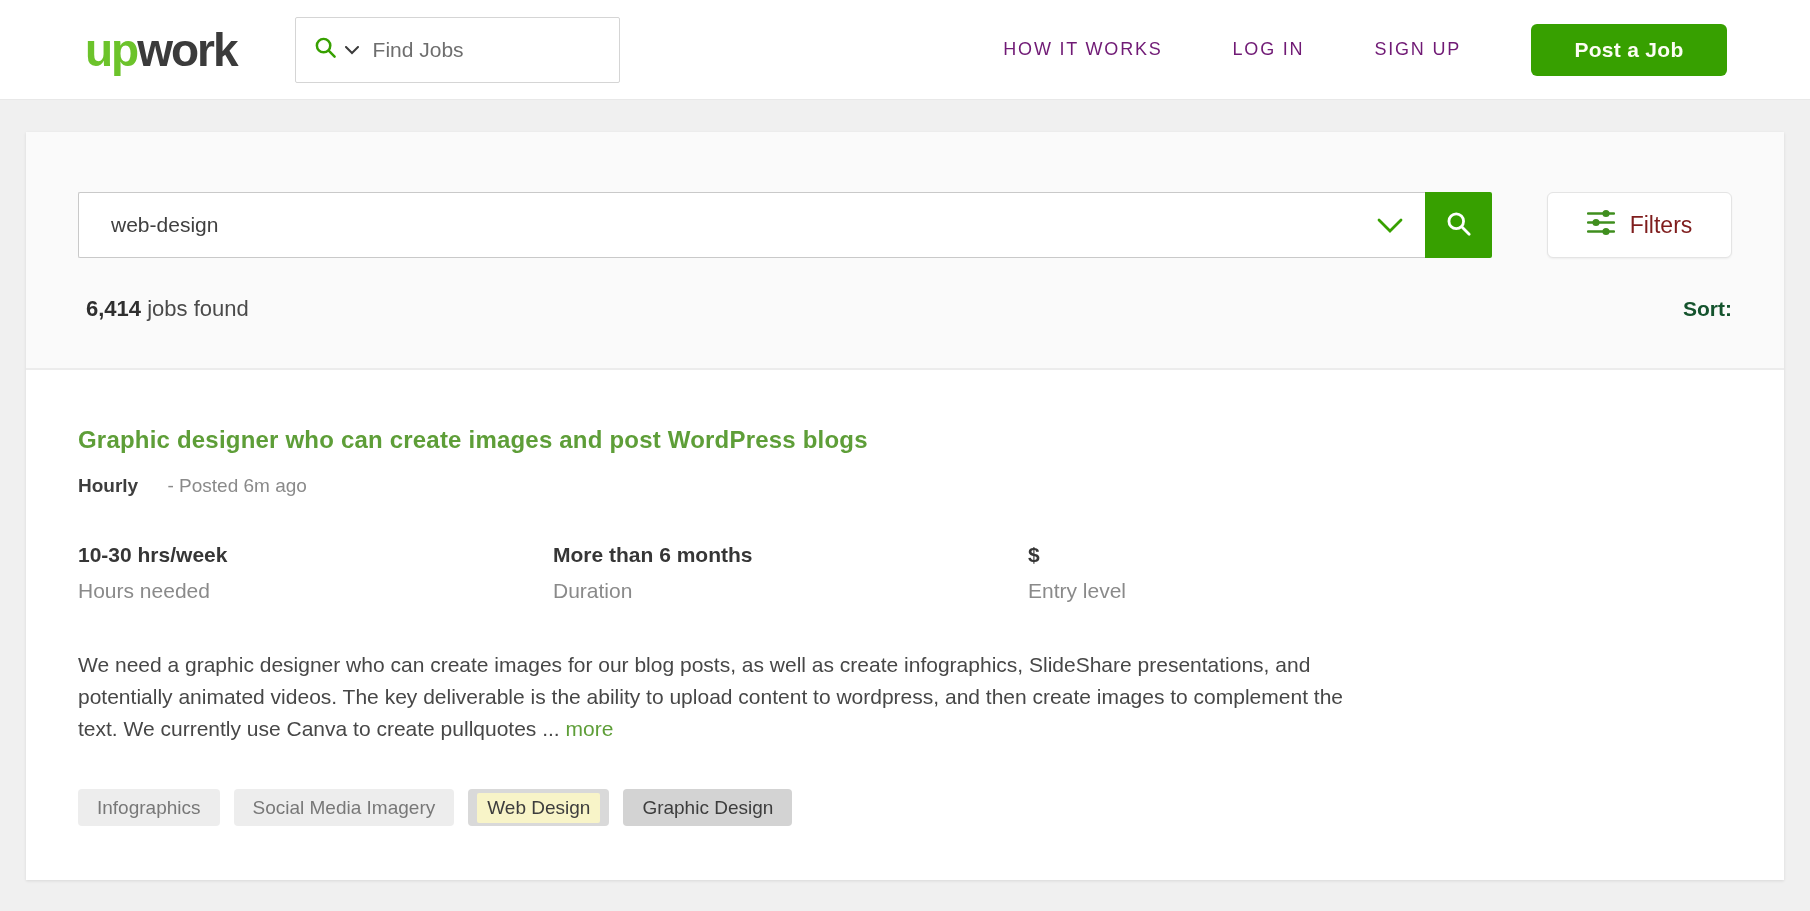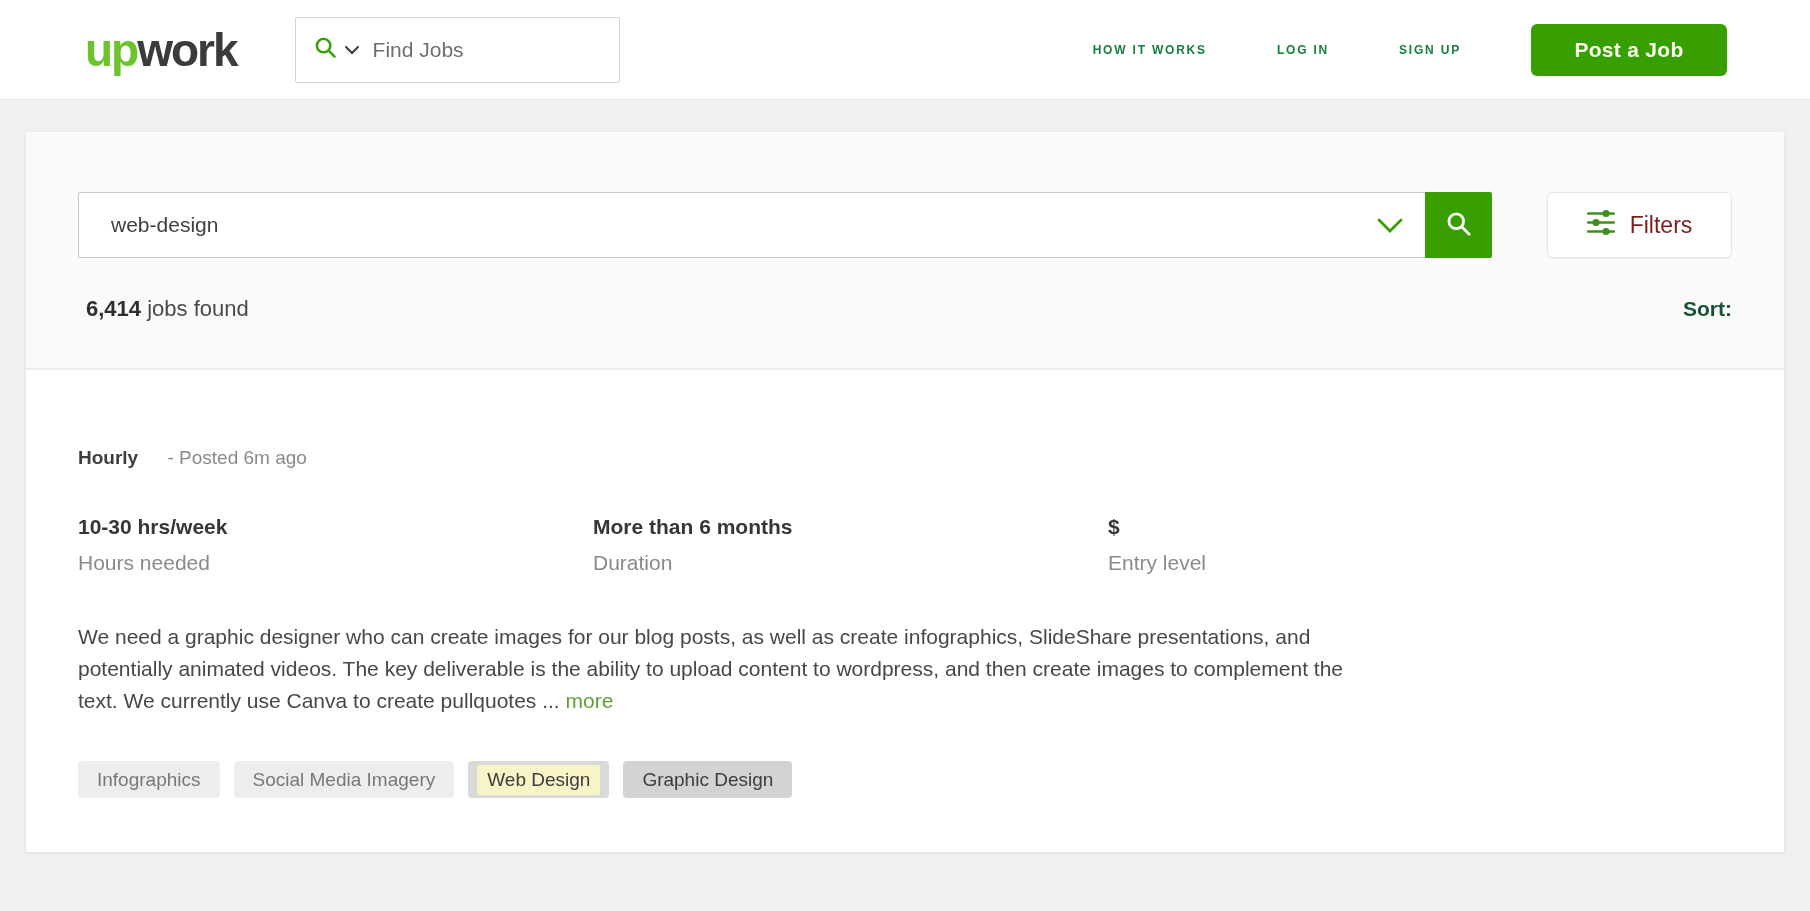--- a/index.html
+++ b/index.html
@@ -30,21 +30,21 @@
   }
   .nav-search .caret { margin-left: 8px; }
   .nav-search input {
     border: 0; outline: 0; width: 100%; margin-left: 12px;
     font: 21px "Liberation Sans", sans-serif; color: #555; background: transparent;
   }
   input::placeholder { color: #6e6e6e; opacity: 1; }
 
   .nav-spacer { flex: 1; }
   .nav-links { display: flex; align-items: center; gap: 70px; margin-right: 70px; }
-  .nav-link { font-size: 12px; letter-spacing: 1.8px; color: #15803d; font-weight: 700; cursor: pointer; white-space: nowrap; }
+  .nav-link { font-size: 18px; letter-spacing: 1.8px; color: #701a75; font-weight: 400; cursor: pointer; white-space: nowrap; }
   .post-job {
     width: 196px; height: 52px; flex: none;
     background: #37a000; color: #fdfdf4; border: none; border-radius: 6px;
     font: bold 21px "Liberation Sans", sans-serif; letter-spacing: .3px; cursor: pointer;
   }
 
   
   .card { margin: 32px 26px 0; background: #fff; box-shadow: 0 1px 3px rgba(0,0,0,.10); }
 
   .search-section { background: #fafafa; padding: 60px 52px 46px; border-bottom: 2px solid #ececec; }
@@ -82,21 +82,21 @@
     padding: 0 26px 0 48px; font-size: 21px; color: #3a3a3a; cursor: pointer;
   }
 
   
   .job-section { padding: 56px 52px 54px; background: #fff; }
   .job-title { font-size: 24px; font-weight: bold; color: #5e9e38; text-decoration: none; display: inline-block; letter-spacing: .2px; cursor: pointer; }
   .job-meta { margin-top: 21px; font-size: 19px; }
   .job-meta .type { font-weight: bold; color: #3d3d3d; }
   .job-meta .posted { color: #8a8a8a; margin-left: 24px; }
 
-  .details { display: flex; margin-top: 46px; gap: 40px; }
+  .details { display: flex; margin-top: 46px; }
   .detail { width: 475px; flex: none; }
   .detail-value { font-size: 21px; font-weight: bold; color: #363636; }
   .detail-label { margin-top: 12px; font-size: 21px; color: #8a8a8a; }
 
   .desc { margin-top: 46px; font-size: 21px; line-height: 32px; color: #474747; max-width: 1680px; }
   .desc .line { display: block; }
   .desc .line-inline { display: inline; }
   .desc .more { color: #5e9e38; text-decoration: none; cursor: pointer; }
 
   .tags { margin-top: 44px; display: flex; gap: 14px; align-items: center; }
@@ -181,20 +181,21 @@
       <div class="jobs-found">
         <strong>6,414</strong><span> jobs found</span>
       </div>
       <div class="sort">
         <span class="sort-label">Sort:</span>
       </div>
     </div>
   </section>
 
   <section class="job-section">
+    <a class="job-title">Graphic designer who can create images and post WordPress blogs</a>
 
     <div class="job-meta">
       <span class="type">Hourly</span>
       <span class="posted">- Posted 6m ago</span>
     </div>
 
     <div class="details">
       <div class="detail">
         <div class="detail-value">10-30 hrs/week</div>
         <div class="detail-label">Hours needed</div>

